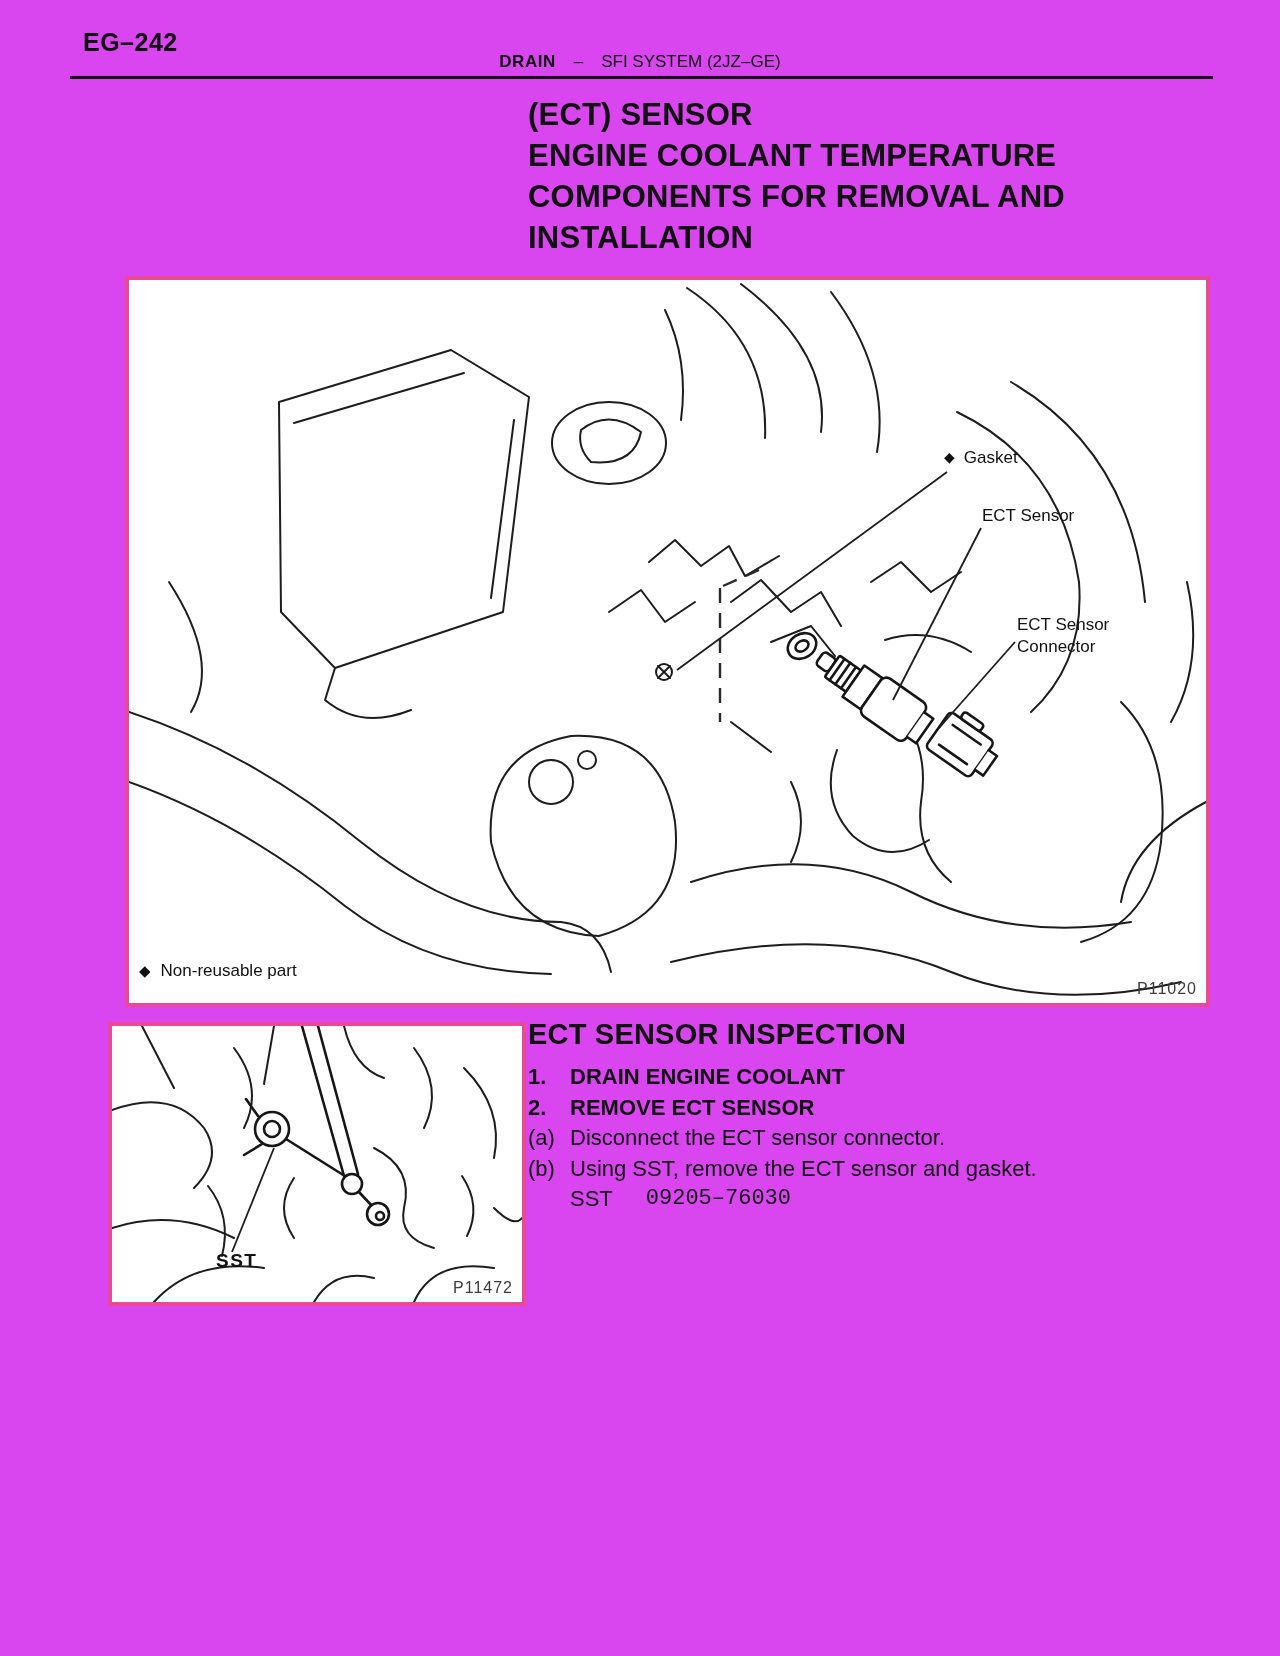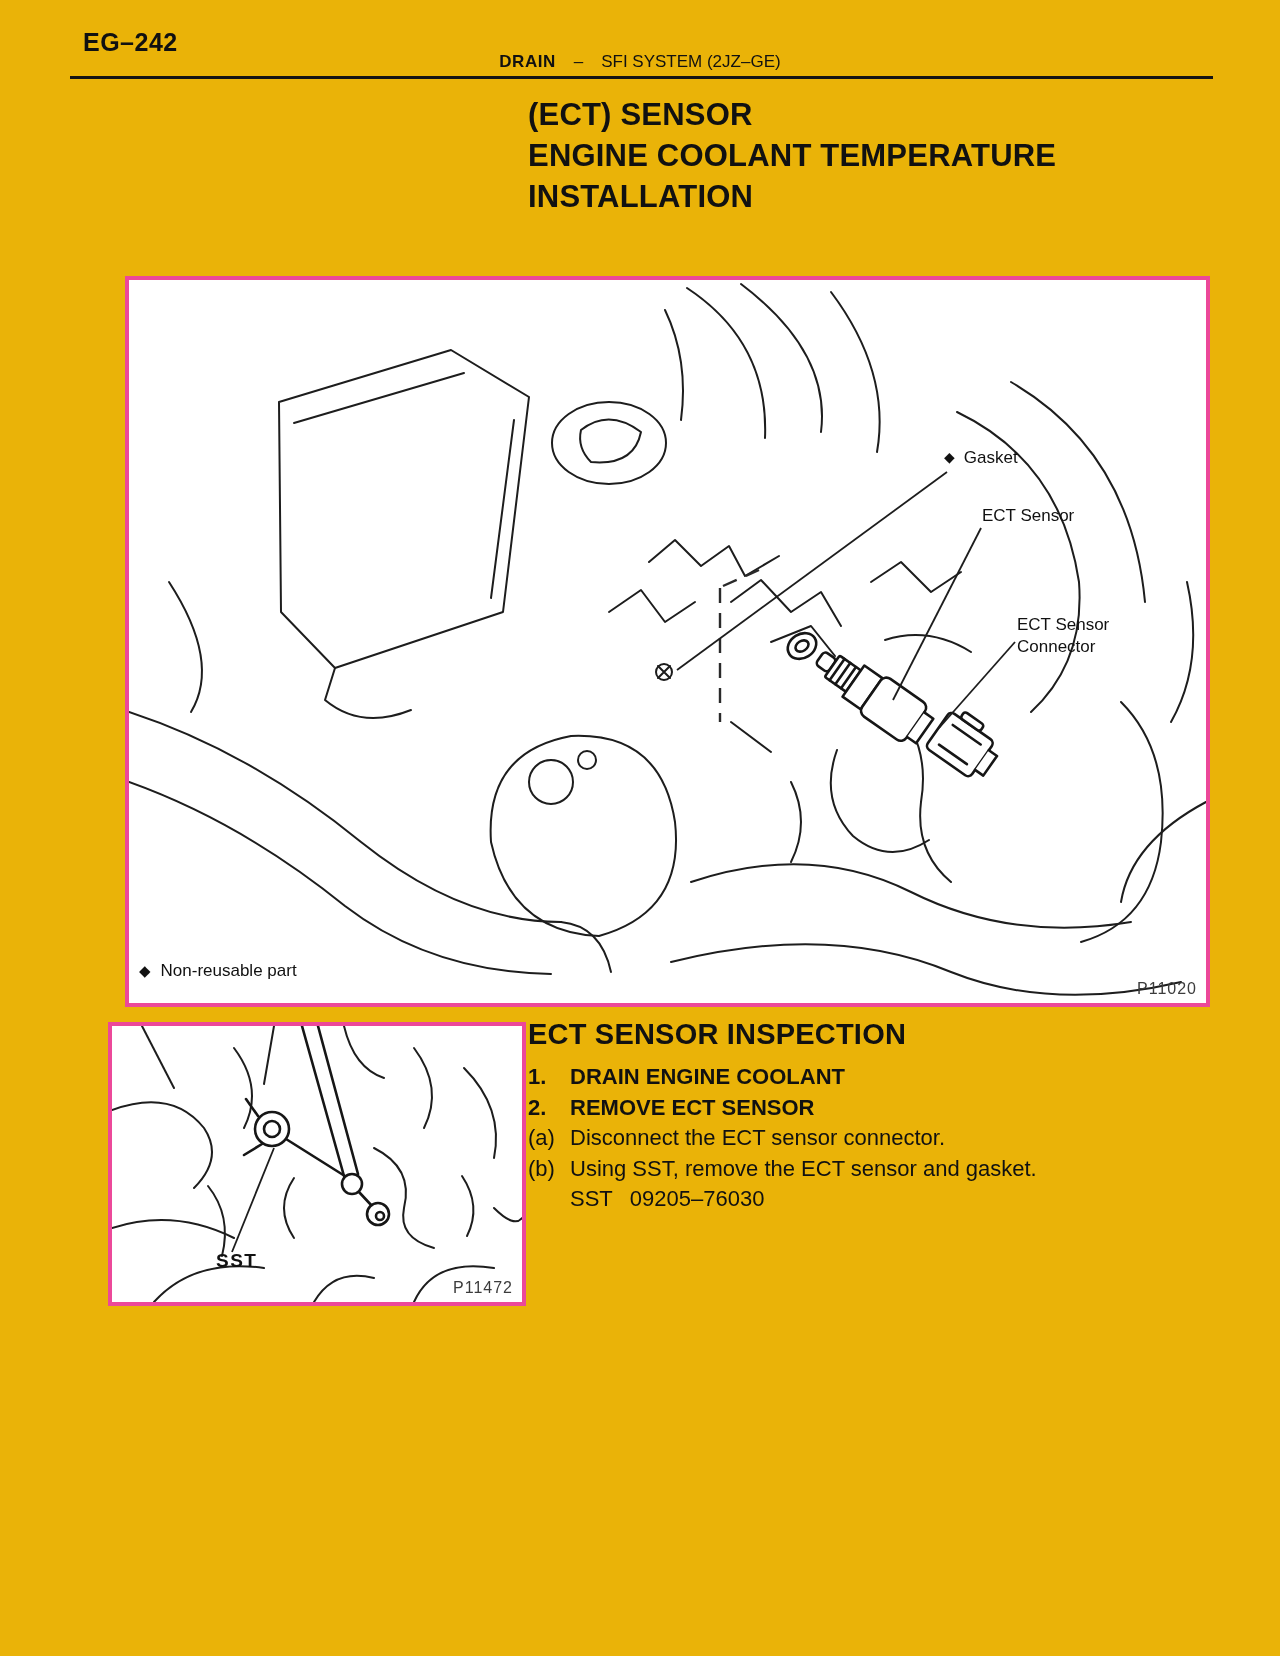--- a/index.html
+++ b/index.html
@@ -1,17 +1,17 @@
 <!DOCTYPE html>
 <html><head>
 <meta charset="utf-8">
 <style>
   html,body{margin:0;padding:0;background:#e8e8e8;}
   .page{
-    position:relative;width:1280px;height:1656px;background:#eab308;
+    position:relative;width:1280px;height:1656px;background:#d946ef;
     font-family:"Liberation Sans",sans-serif;color:#111;overflow:hidden;
   }
   
   .pageno{position:absolute;left:83px;top:28px;font-size:25px;font-weight:bold;letter-spacing:.5px;}
   .runhead{position:absolute;left:0;top:52px;width:100%;display:flex;justify-content:center;gap:18px;font-size:17px;white-space:nowrap;}
   .runhead .sec{font-weight:bold;letter-spacing:.5px;}
   .hrule{position:absolute;left:70px;top:76px;width:1143px;height:3px;background:#141414;}
   
   .title{position:absolute;left:528px;top:94px;font-size:31px;font-weight:bold;line-height:41px;letter-spacing:.2px;}
   
@@ -28,21 +28,21 @@
   .legend .d{font-size:15px;margin-right:10px;}
   .figcode{position:absolute;right:9px;bottom:5px;font-size:16px;color:#3c3c3c;letter-spacing:1px;}
   .lbl-sst{position:absolute;left:104px;top:224px;font-size:19px;font-weight:bold;letter-spacing:1.5px;}
   
   .inspection{position:absolute;left:528px;top:1018px;width:690px;}
   .inspection h2{font-size:29px;font-weight:bold;margin:0 0 11px 0;letter-spacing:.2px;}
   .row{display:flex;font-size:22px;line-height:30.6px;}
   .row .num{width:42px;flex:none;}
   .row.b{font-weight:bold;}
   .sst-row{display:flex;font-size:22px;line-height:30.6px;padding-left:42px;}
-  .sst-row .v{margin-left:17px;}
+  .sst-row .v{margin-left:33px;font-family:Liberation Mono, monospace;}
   
   .art path,.art ellipse,.art circle,.art rect{fill:none;stroke:#1d1d1d;stroke-width:2;stroke-linecap:round;stroke-linejoin:round;}
   .part path,.part ellipse,.part circle,.part rect{fill:#fff;stroke:#161616;stroke-width:2.6;stroke-linecap:round;stroke-linejoin:round;}
   .leader{fill:none;stroke:#1d1d1d;stroke-width:1.8;}
   .dash{fill:none;stroke:#2a2a2a;stroke-width:2.4;stroke-dasharray:15 10;}
 </style>
 </head>
 <body>
 
 <div class="page">
@@ -51,20 +51,21 @@
   <div class="runhead">
     <span class="sec">DRAIN</span>
     <span>–</span>
     <span>SFI SYSTEM (2JZ–GE)</span>
   </div>
   <div class="hrule"></div>
 
   <div class="title">
     <div>(ECT) SENSOR</div>
     <div>ENGINE COOLANT TEMPERATURE</div>
+    <div>COMPONENTS FOR REMOVAL AND</div>
     <div>INSTALLATION</div>
   </div>
 
   <div class="figbox fig1">
     <svg width="1077" height="723" viewBox="0 0 1077 723">
       <g class="art">
 
         <path d="M150 122 L322 70 L400 117 L374 332 L206 388 L152 332 Z"></path>
         <path d="M165 143 L335 93"></path>
         <path d="M385 140 L362 318"></path>

